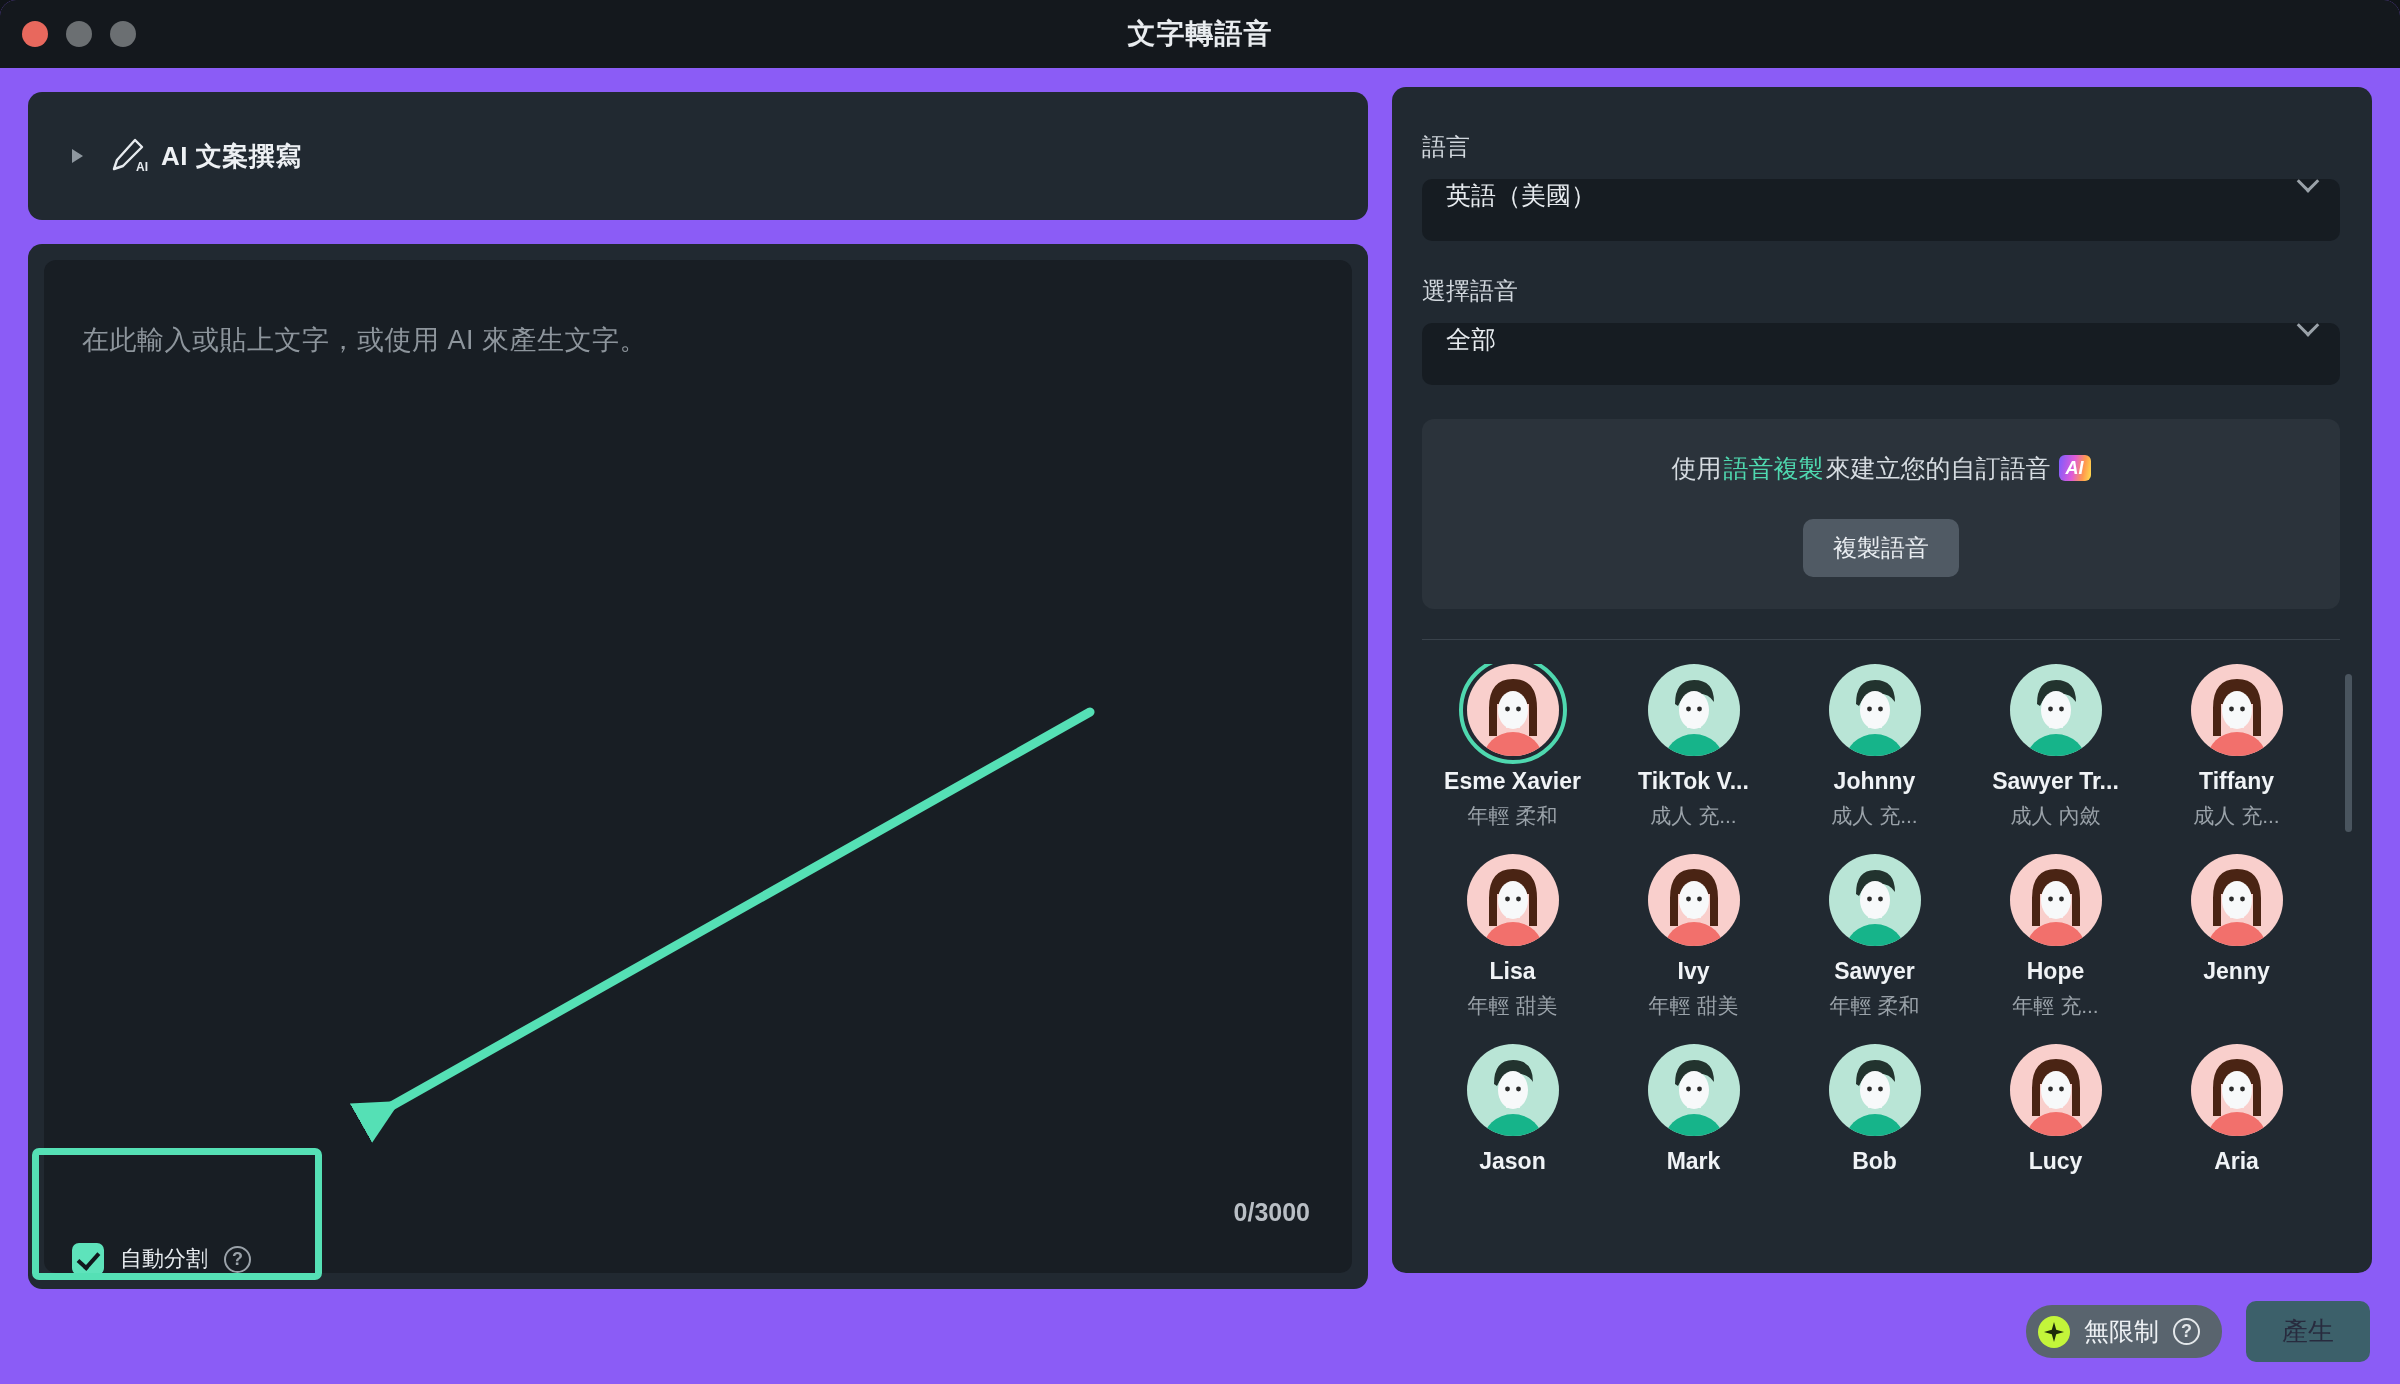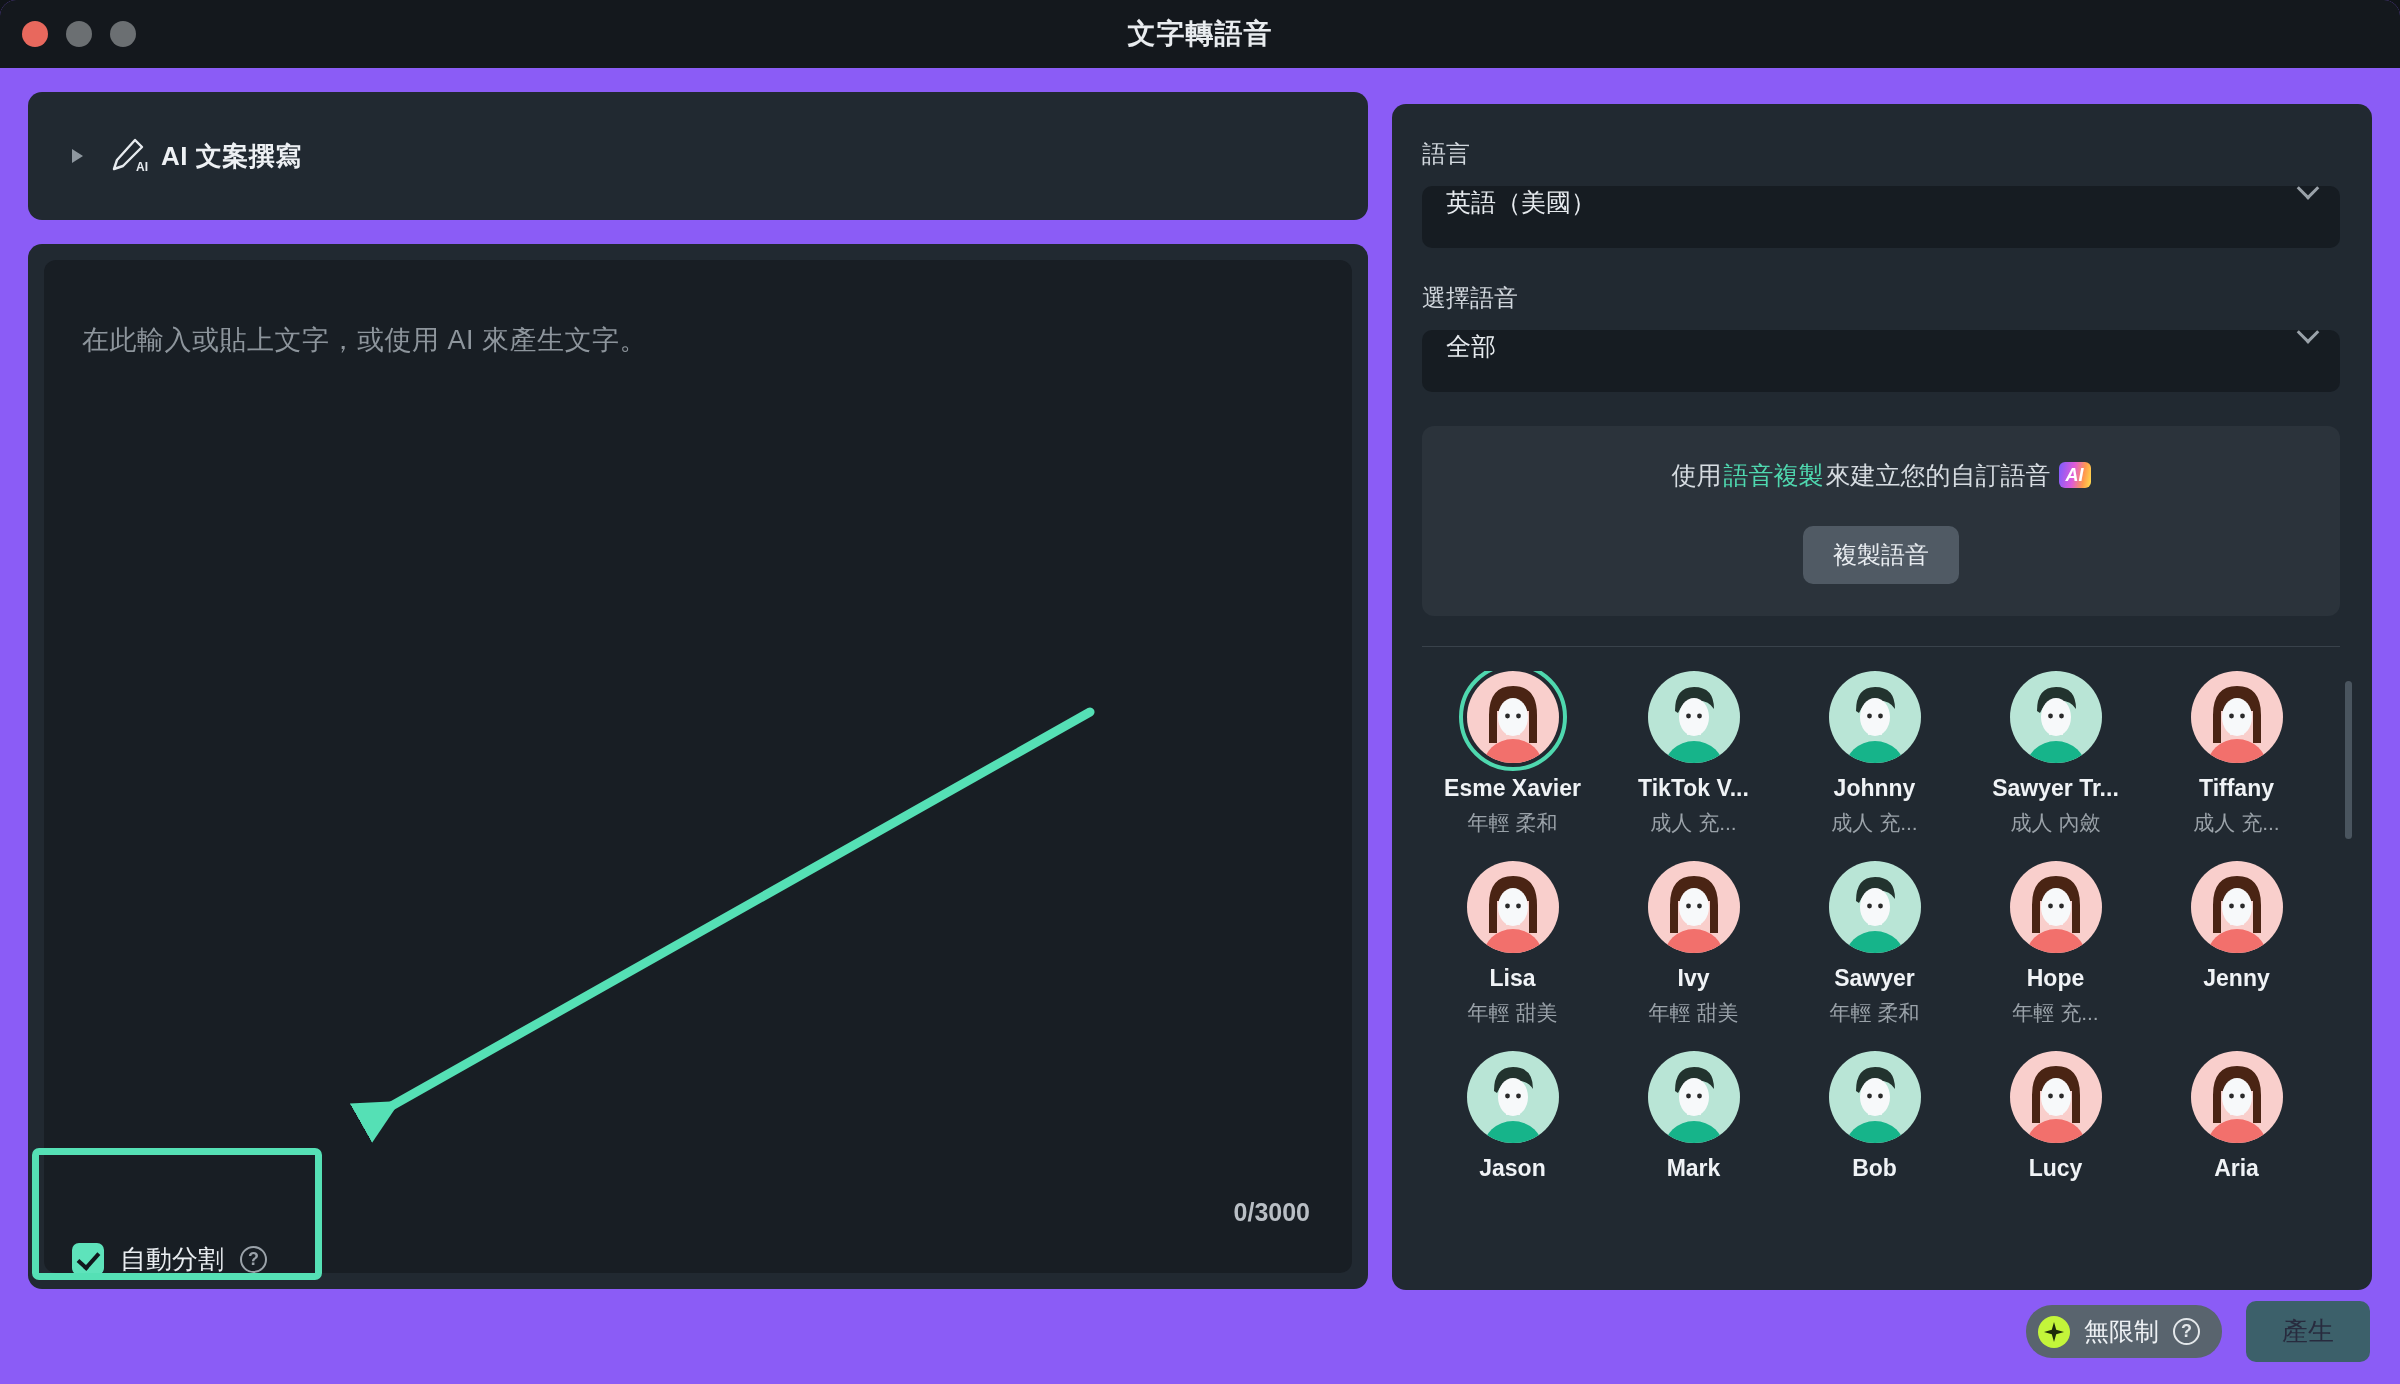--- a/index.html
+++ b/index.html
@@ -132,21 +132,21 @@
   }
   .cbox::after {
     content: "";
     position: absolute;
     left: 10px; top: 5px;
     width: 9px; height: 17px;
     border: solid #11171c;
     border-width: 0 4px 4px 0;
     transform: rotate(42deg);
   }
-  .auto-split-label { color: #e9edf1; font-size: 26px; }
+  .auto-split-label { color: #e9edf1; font-size: 22px; }
   .help-icon {
     width: 27px; height: 27px;
     border-radius: 50%;
     border: 2px solid #9aa2a9;
     color: #9aa2a9;
     font-size: 18px;
     line-height: 23px;
     text-align: center;
     font-weight: 600;
   }
@@ -166,26 +166,26 @@
     position: absolute;
     left: 0; top: 0;
     width: 2400px; height: 1384px;
     pointer-events: none;
   }
 
   
   .right-col {
     position: absolute;
     left: 1392px;
-    top: 104px;
+    top: 87px;
     width: 980px;
     height: 1186px;
     background: #212931;
     border-radius: 14px;
-    padding: 34px 30px 0 30px;
+    padding: 44px 30px 0 30px;
   }
   .field-label {
     color: #d2d8de;
     font-size: 24px;
     margin-bottom: 16px;
   }
   .select {
     width: 918px;
     height: 62px;
     background: #161c22;

